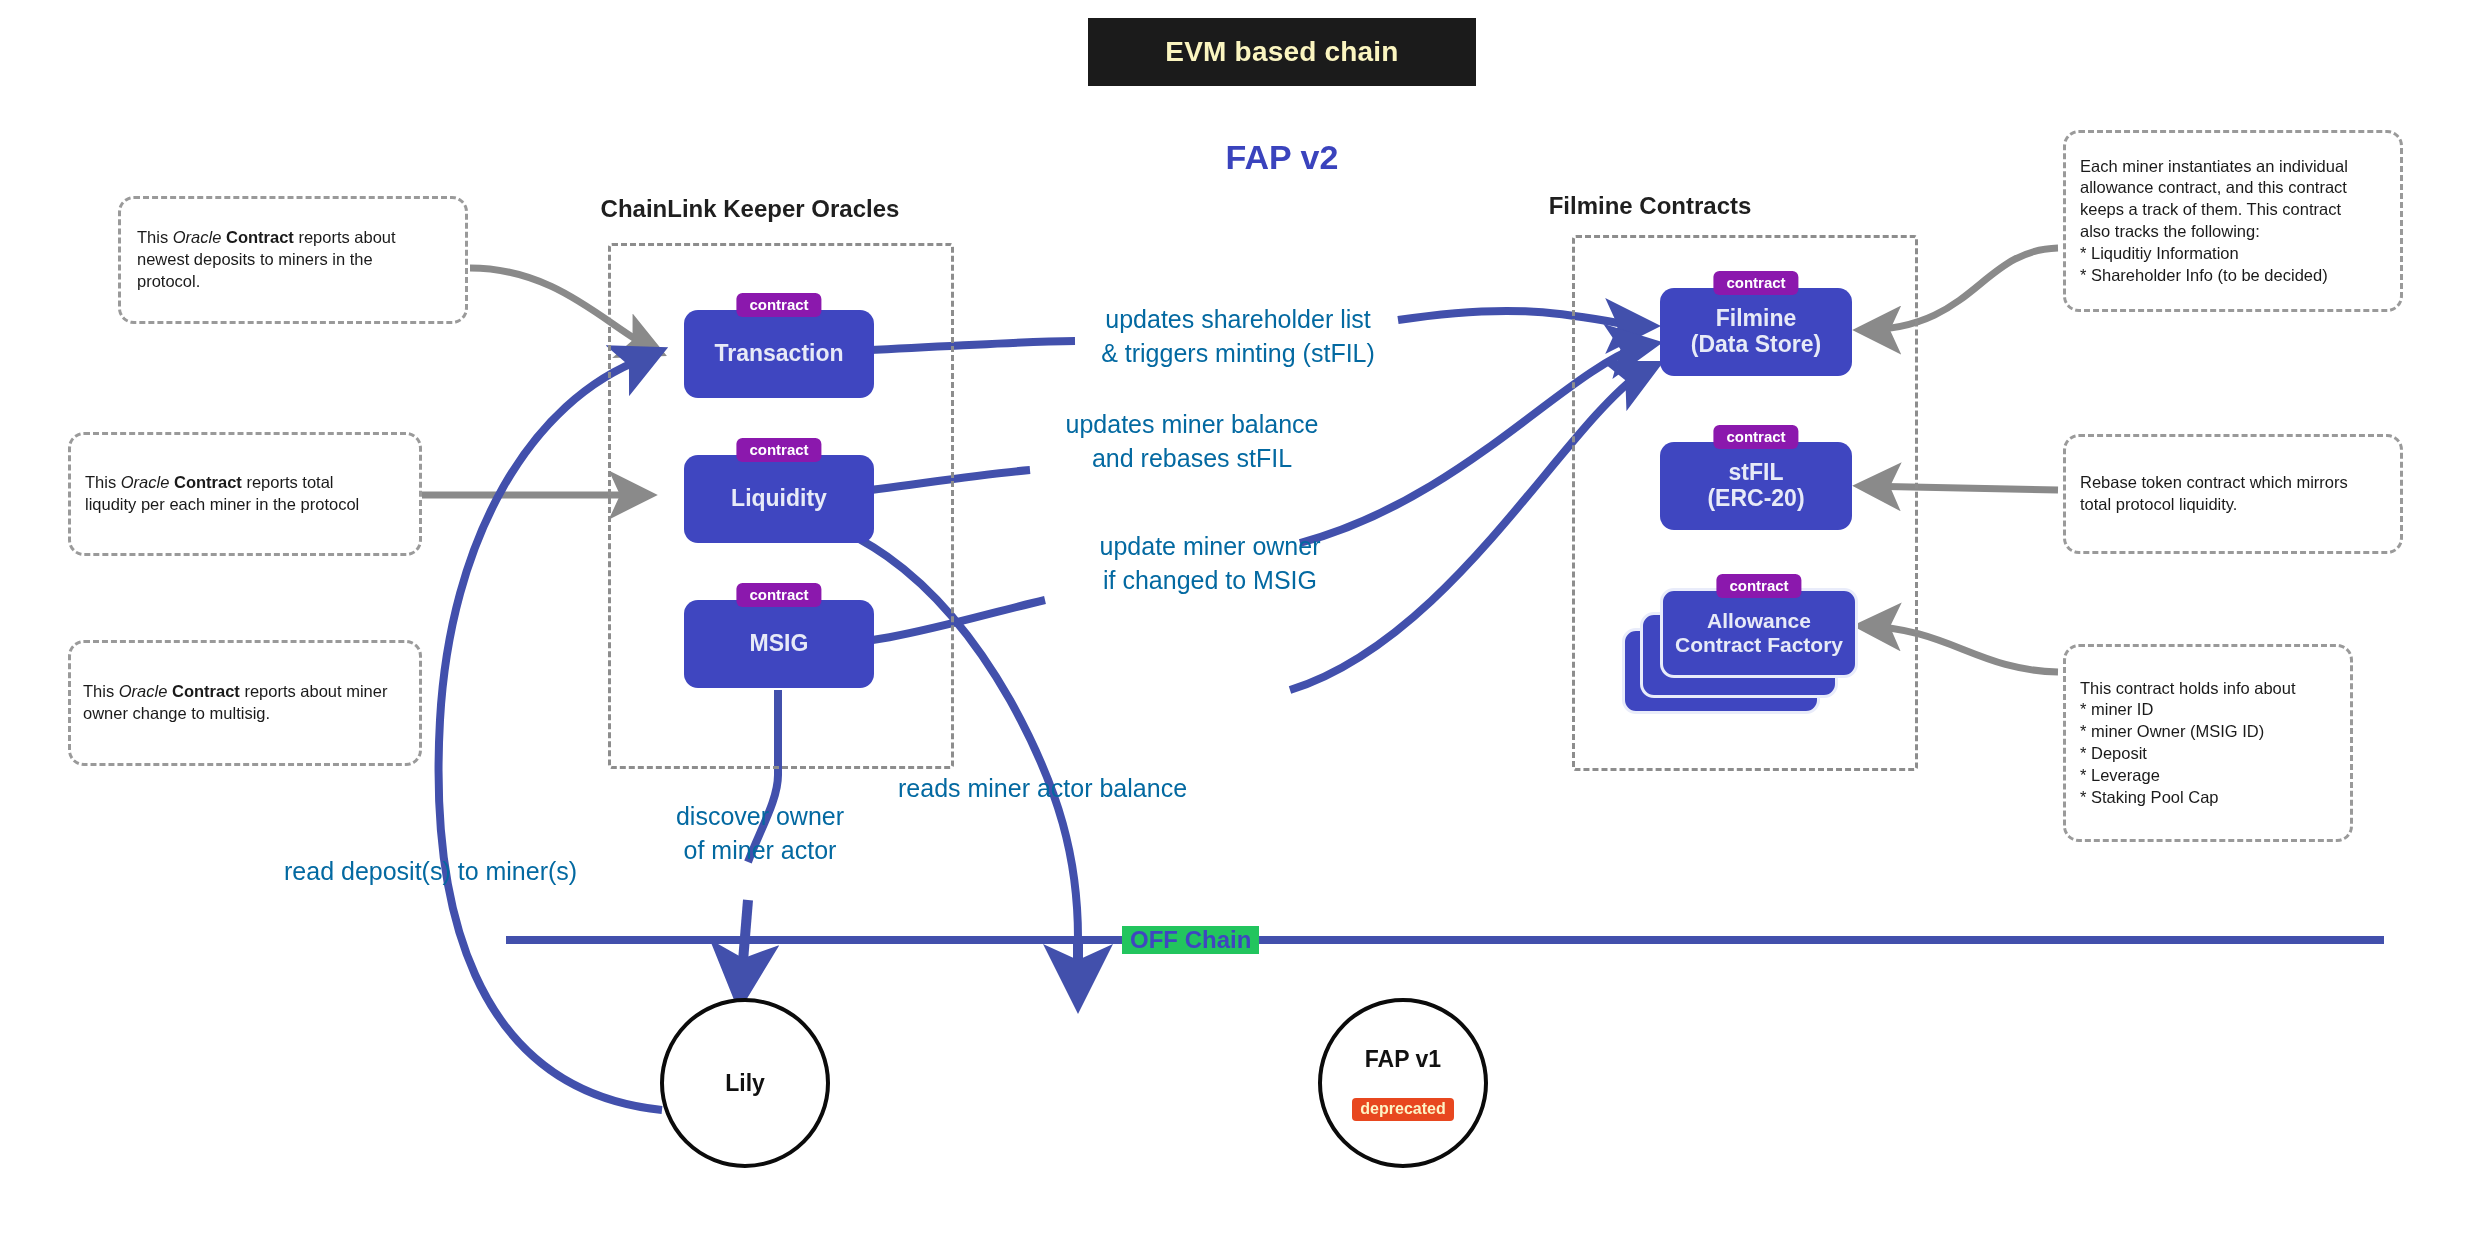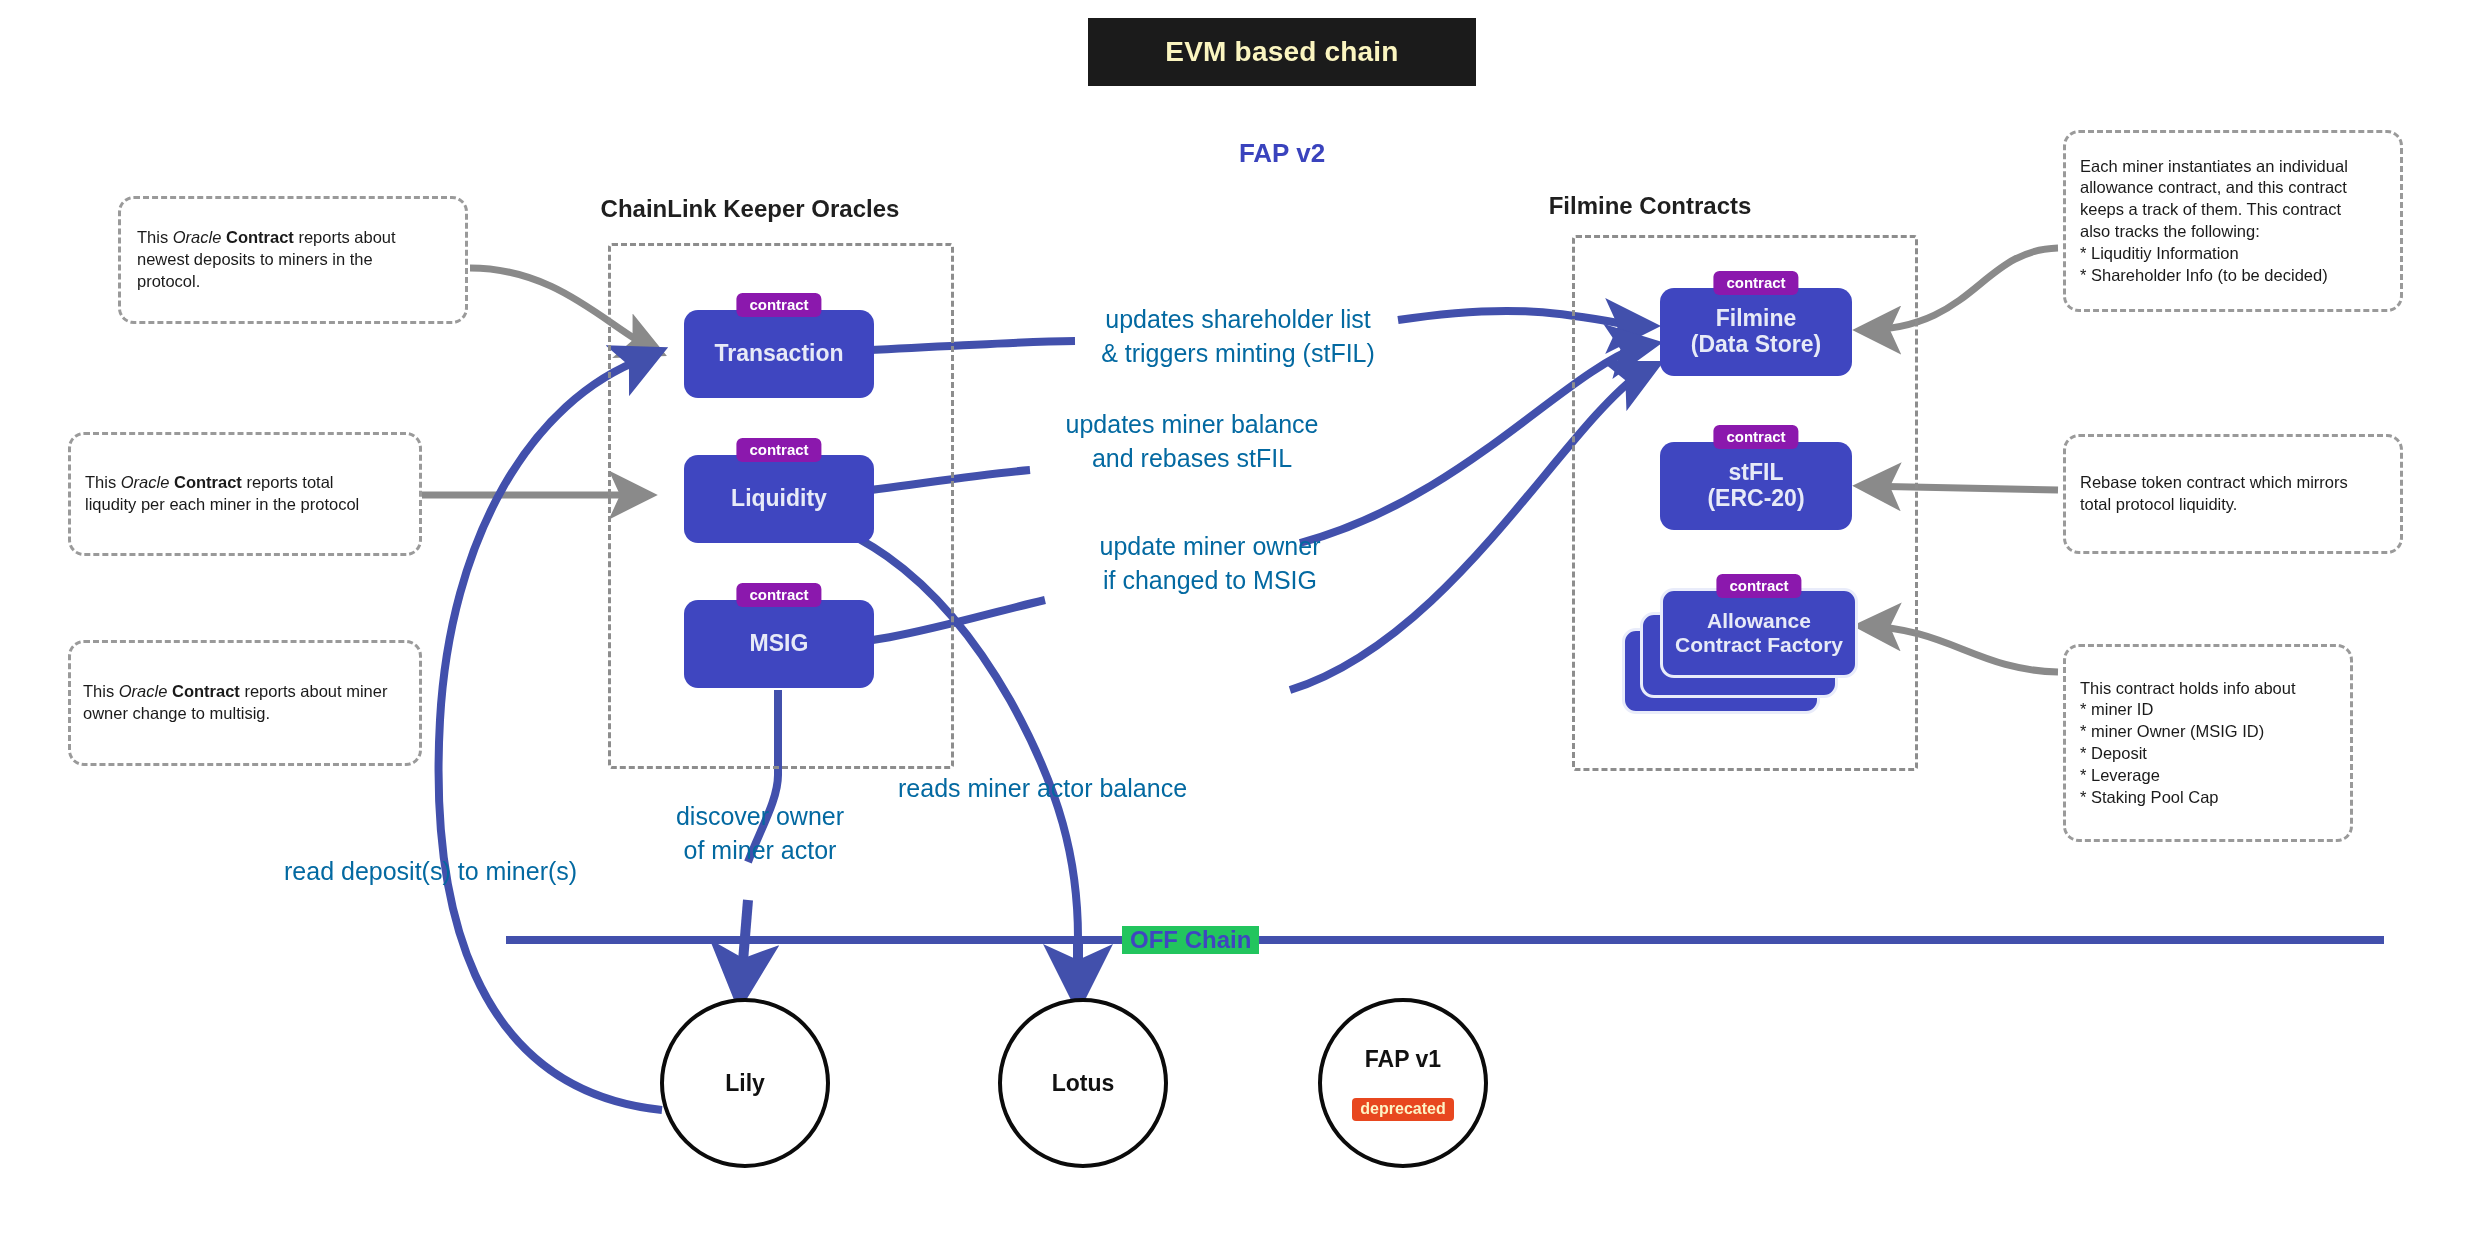--- a/index.html
+++ b/index.html
@@ -6,21 +6,21 @@
   body{width:2468px;height:1242px;position:relative;overflow:hidden;
        font-family:"Liberation Sans",sans-serif;}
   #stage{position:absolute;left:0;top:0;width:2468px;height:1204px;}
   svg#wires{position:absolute;left:0;top:0;width:2468px;height:1242px;pointer-events:none;}
 
   
   .evm-banner{position:absolute;left:1088px;top:18px;width:388px;height:68px;
       background:#1b1b1b;display:flex;align-items:center;justify-content:center;}
   .evm-banner span{color:#fbf5c0;font-size:28px;font-weight:bold;letter-spacing:.2px;}
   .fapv2{position:absolute;left:1088px;top:138px;width:388px;text-align:center;
-      color:#3a43bd;font-size:26px;font-weight:bold;}
+      color:#3a43bd;font-size:34px;font-weight:bold;}
 
   
   .grp-title{position:absolute;font-size:24px;font-weight:bold;color:#1f1f1f;
       text-align:center;white-space:nowrap;}
   .grp-box{position:absolute;border:3px dashed #8d8d8d;border-radius:4px;background:transparent;}
 
   
   .node{position:absolute;background:#3f46c0;border-radius:14px;
       display:flex;align-items:center;justify-content:center;flex-direction:column;
       color:#e7eaf7;font-weight:bold;text-align:center;line-height:1.12;}
@@ -233,22 +233,19 @@
   </div>
 
   <div class="elabel" style="left:284px;top:855px;">read deposit(s) to miner(s)</div>
 
   <div class="offchain" style="left:1122px;top:926px;">OFF Chain</div>
 
   <div class="circle" style="left:660px;top:998px;width:162px;height:162px;">
     <span class="cl">Lily</span>
   </div>
 
-  <div class="circle" style="left:998px;top:998px;width:162px;height:162px;">
-    <span class="cl">Lotus</span>
-  </div>
 
   <div class="circle" style="left:1318px;top:998px;width:162px;height:162px;">
     <span class="cl">FAP v1</span>
     <span class="dep">deprecated</span>
   </div>
 
 </div>
 
 </body></html>

